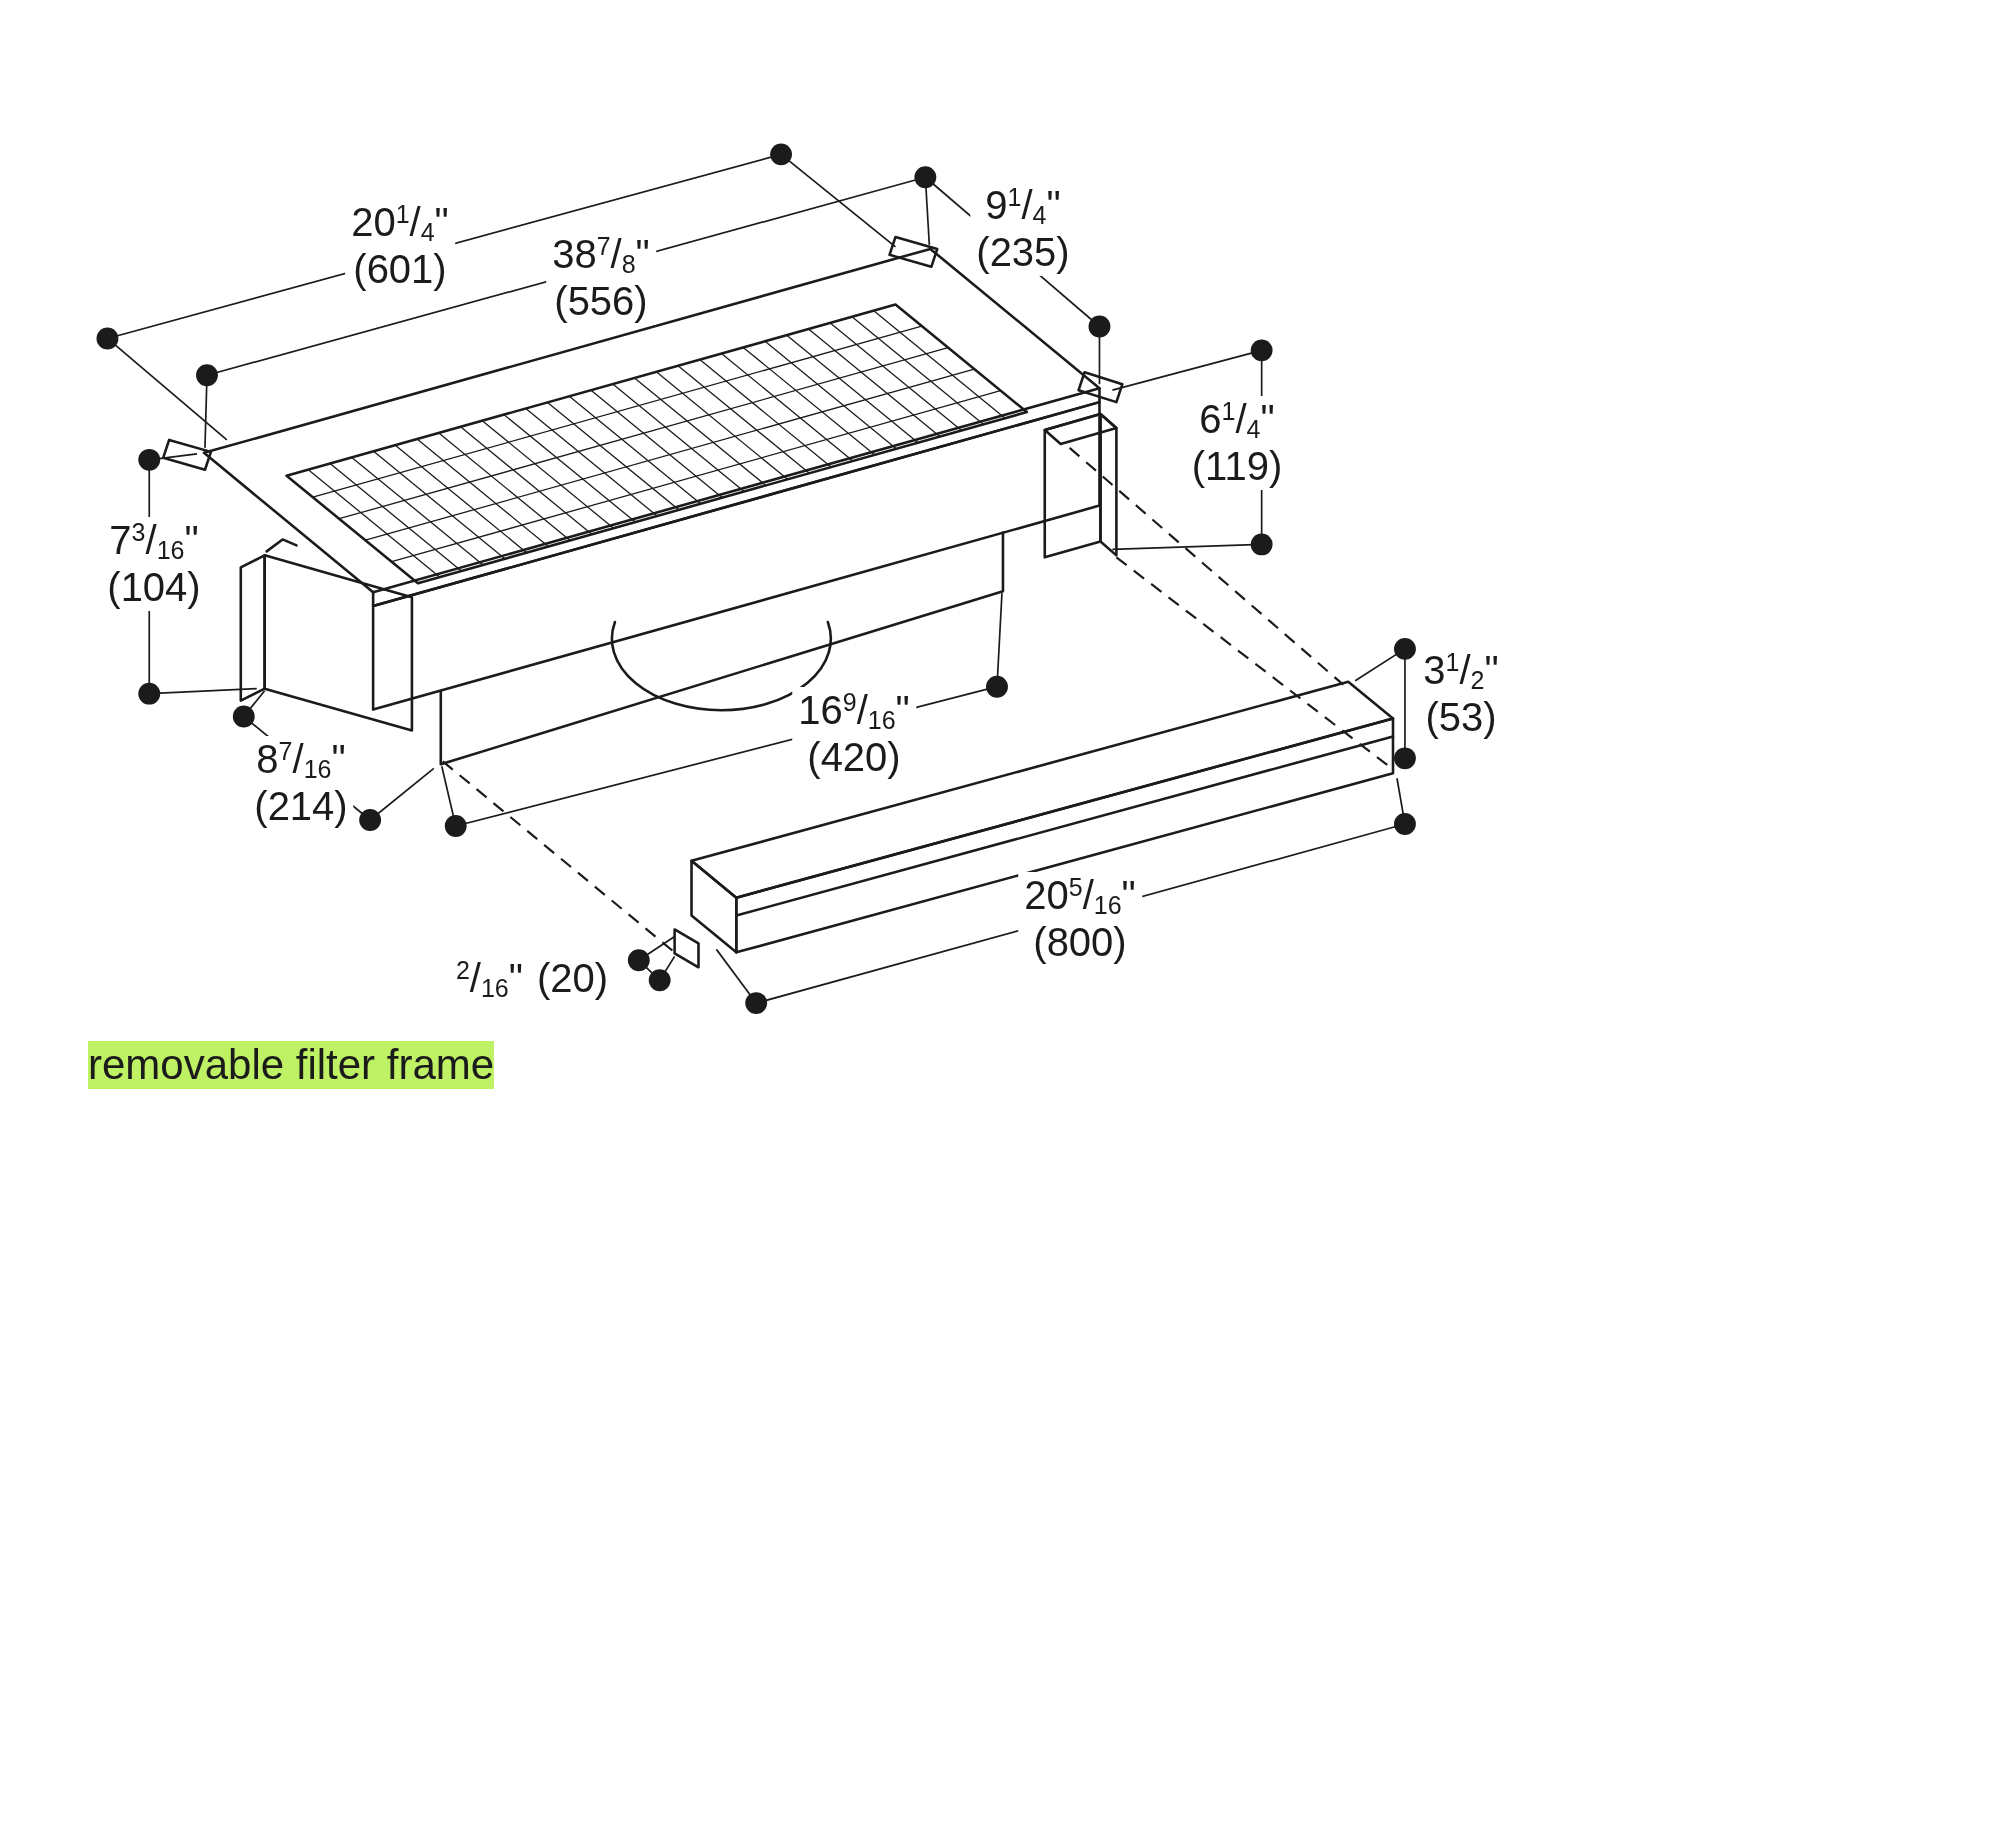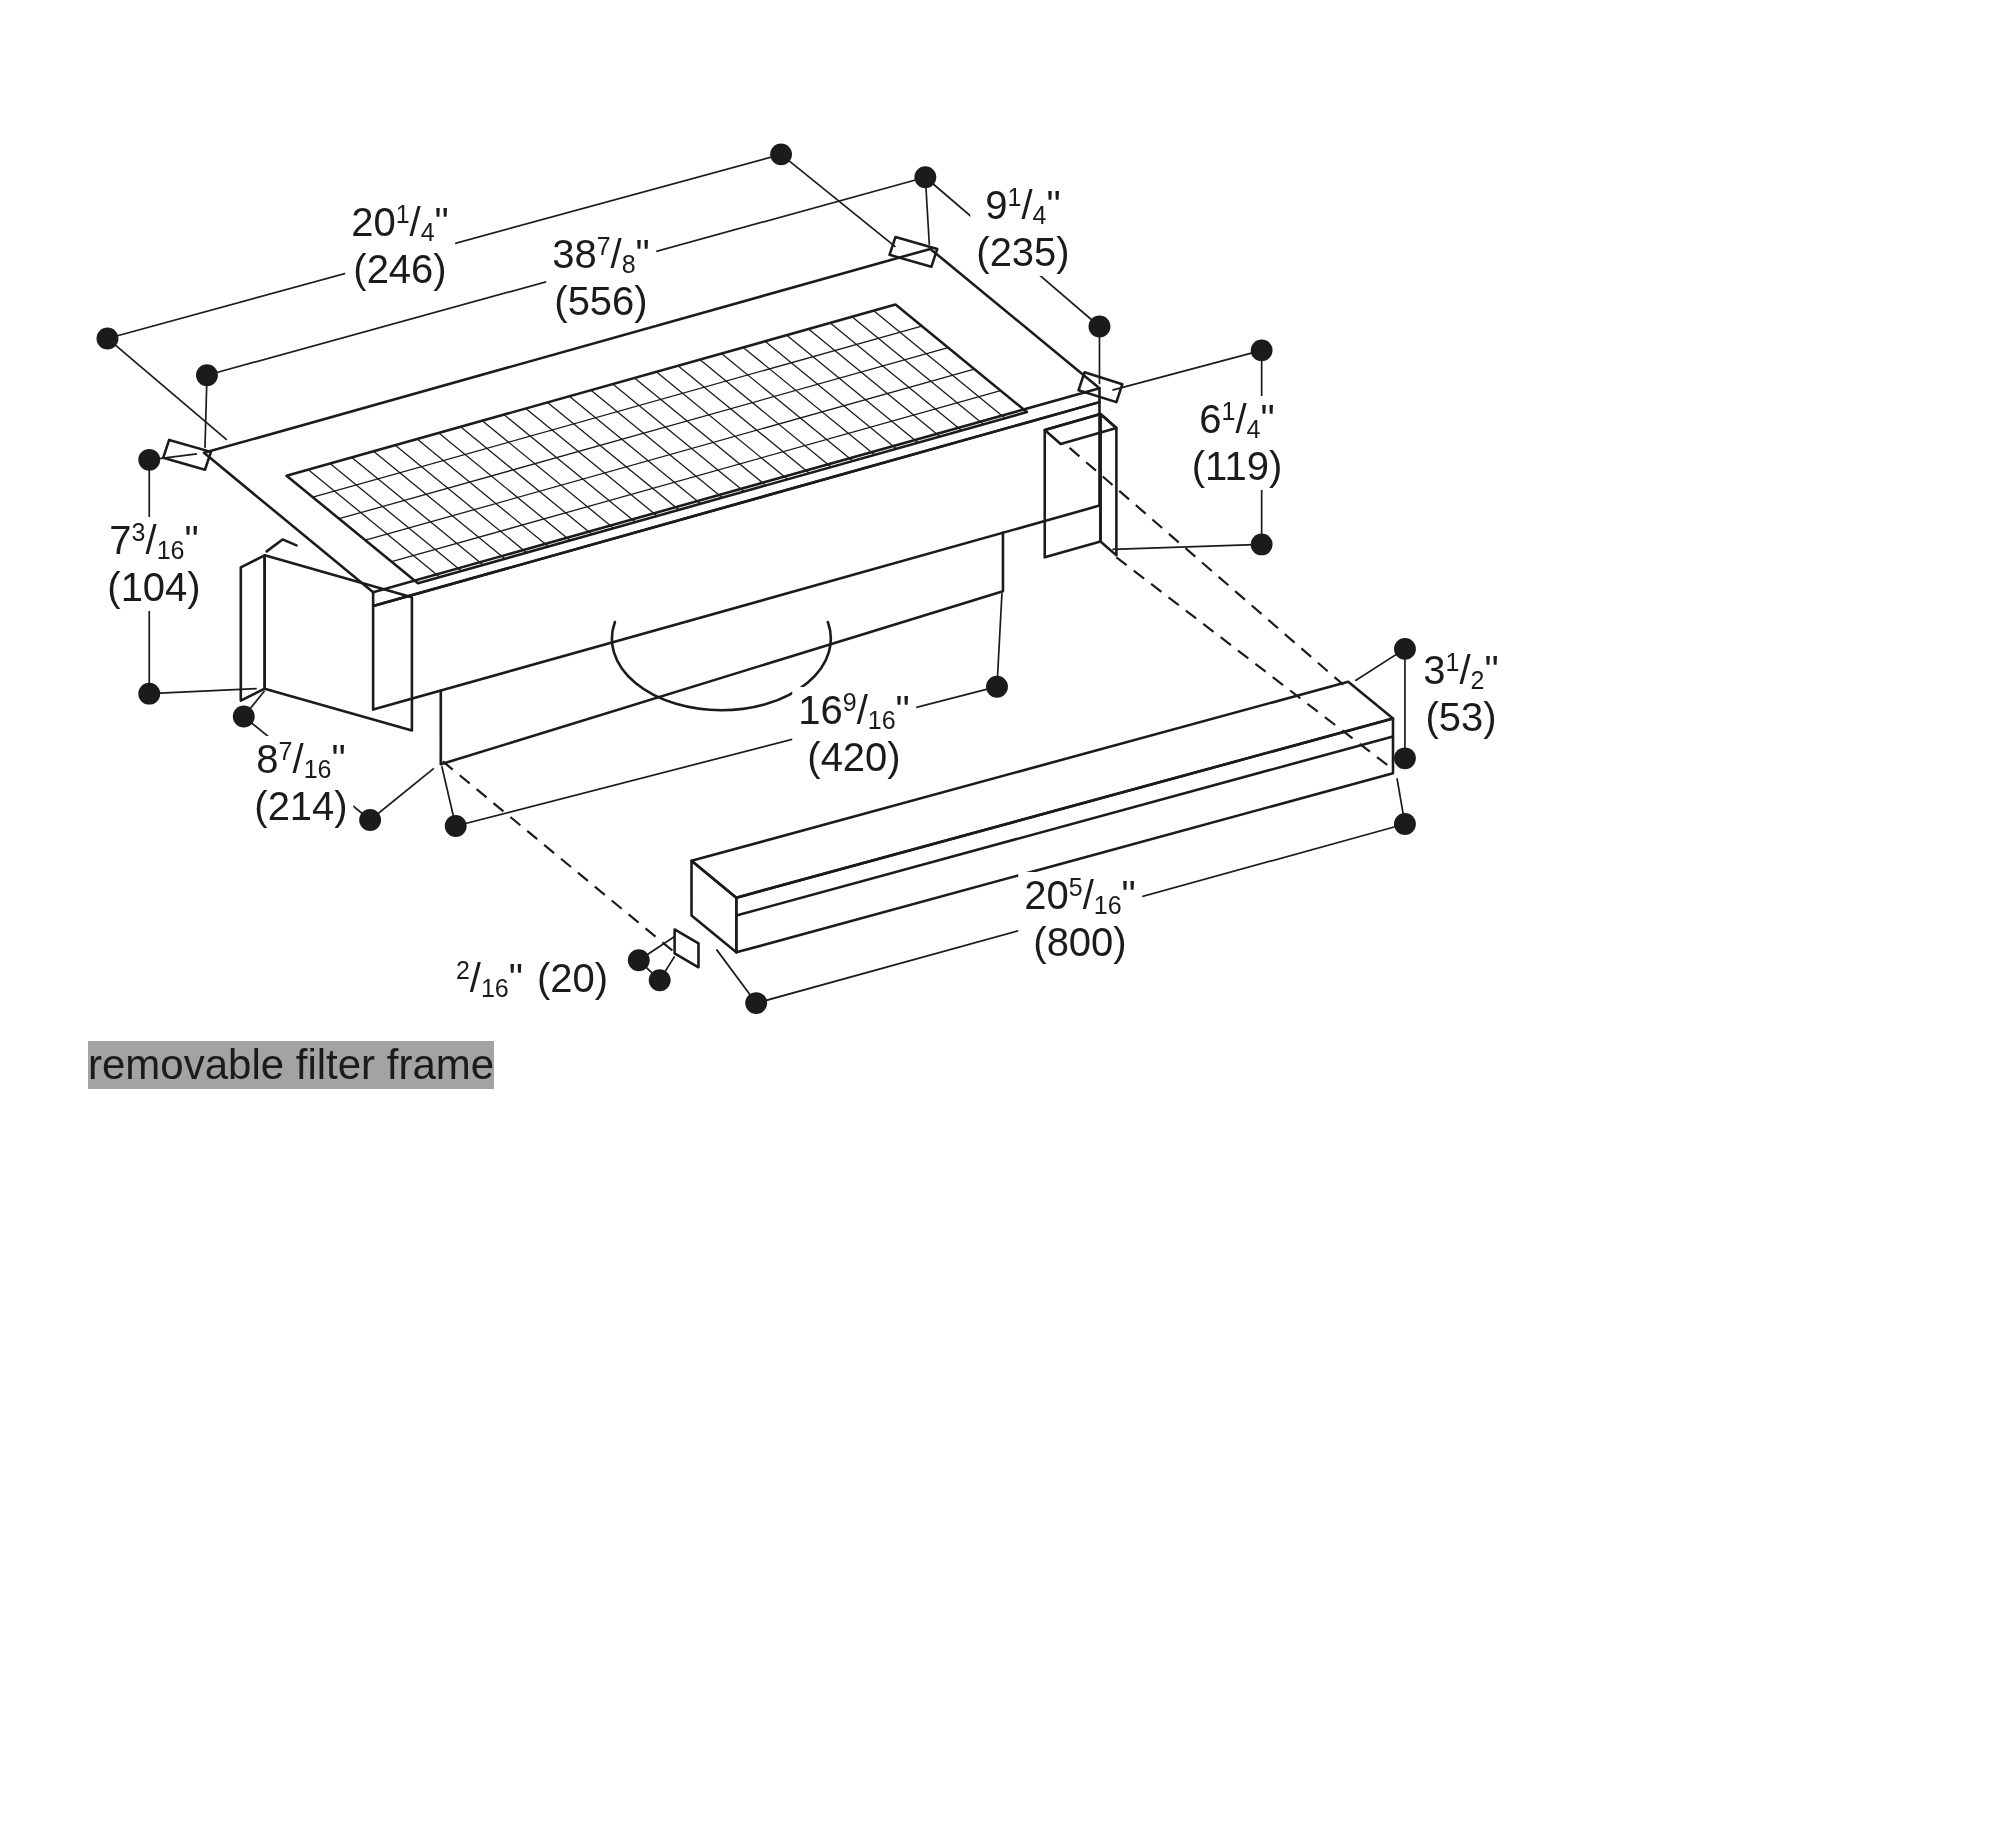--- a/index.html
+++ b/index.html
@@ -4,21 +4,21 @@
 <style>
   html,body{margin:0;padding:0;background:#ffffff;}
   .page{position:relative;width:1990px;height:1848px;background:#ffffff;overflow:hidden;
         font-family:"Liberation Sans", sans-serif;color:#1b1b1b;}
   .drawing-svg{position:absolute;left:0;top:0;}
   .dim{position:absolute;transform:translateX(-50%);text-align:center;font-size:40px;
        line-height:1.18;background:#ffffff;padding:0 6px;white-space:nowrap;}
   .dim .sup{font-size:25px;position:relative;top:-13px;}
   .dim .sub{font-size:25px;position:relative;top:5px;}
   .dim .mm-inline{margin-left:14px;}
-  .caption{position:absolute;font-size:42px;background:#a3a3a3;}
+  .caption{position:absolute;font-size:42px;background:#bef264;}
 </style>
 </head>
 <body>
 
 <div class="page">
 
   <svg class="drawing-svg" width="1990" height="1848" viewBox="0 0 2000 1857">
 
     <g stroke="#1b1b1b" fill="none" stroke-width="2.6" stroke-linejoin="round" stroke-linecap="round">
 
@@ -144,21 +144,21 @@
         <circle cx="1412" cy="762" r="11"></circle>
       <circle cx="760" cy="1008" r="11"></circle>
         <circle cx="1412" cy="828" r="11"></circle>
       <circle cx="642" cy="965" r="11"></circle>
         <circle cx="663" cy="985" r="11"></circle>
     </g>
   </svg>
 
   <div class="dim" style="left:400px;top:199px;">
     <div><span>20</span><span class="sup">1</span><span>/</span><span class="sub">4</span><span>"</span></div>
-    <div>(246)</div>
+    <div>(601)</div>
   </div>
 
   <div class="dim" style="left:601px;top:231px;">
     <div><span>38</span><span class="sup">7</span><span>/</span><span class="sub">8</span><span>"</span></div>
     <div>(556)</div>
   </div>
 
   <div class="dim" style="left:1023px;top:182px;">
     <div><span>9</span><span class="sup">1</span><span>/</span><span class="sub">4</span><span>"</span></div>
     <div>(235)</div>

